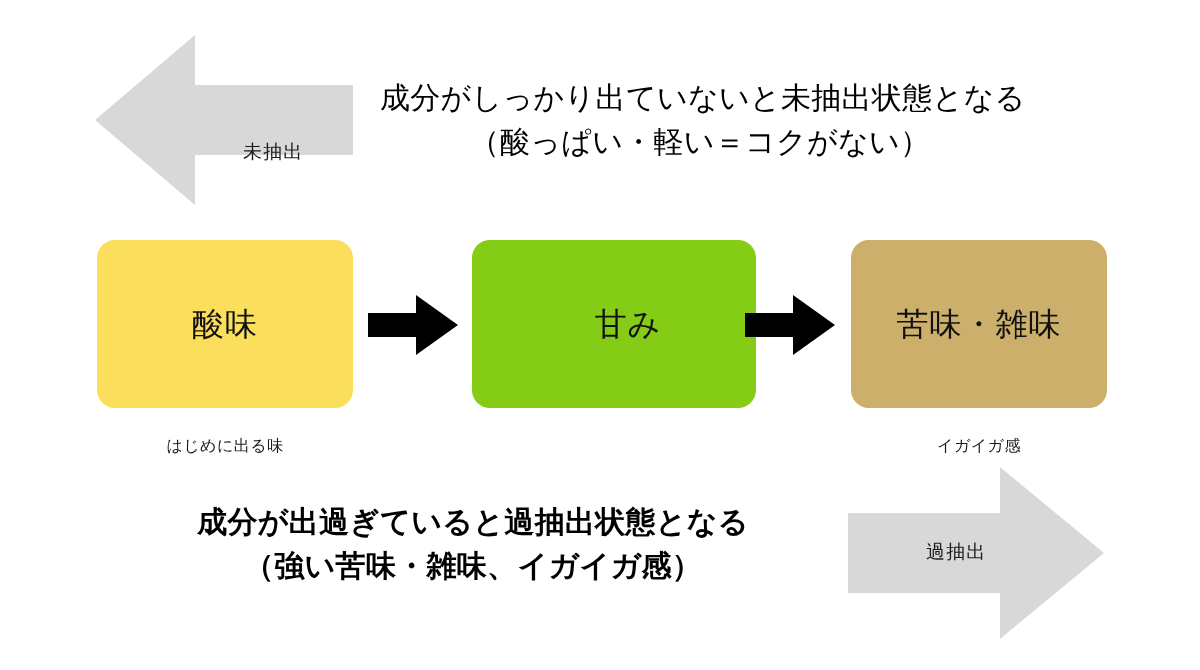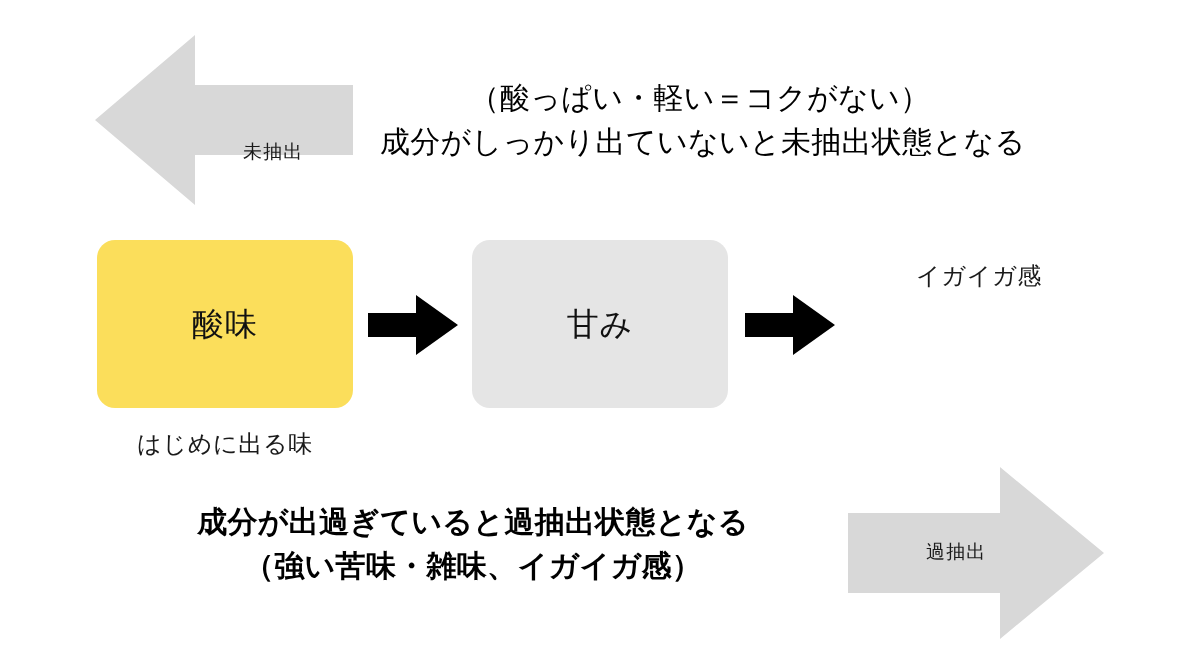--- a/index.html
+++ b/index.html
@@ -105,23 +105,23 @@
     align-items: center;
     justify-content: center;
   }
   .flavor-box-label {
     font-size: 32px;
     line-height: 1;
     letter-spacing: 0.03em;
     color: #111111;
   }
   .flavor-caption {
-    margin-top: 22px;
+    margin-top: 28px;
     text-align: center;
-    font-size: 24px;
+    font-size: 16px;
     line-height: 1.2;
     letter-spacing: 0.03em;
     color: #1a1a1a;
     min-height: 22px;
   }
 
   #flavor-cell-0 { left: 97px; }
   #flavor-cell-1 { left: 472px; }
   #flavor-cell-2 { left: 851px; }
 
@@ -142,53 +142,56 @@
 <div id="stage">
 
   <div class="gray-arrow" id="arrow-under-extraction">
     <svg viewBox="0 0 258 176" preserveAspectRatio="none">
       <polygon points="0,88 100,3 100,53 258,53 258,123 100,123 100,173" fill="#d8d8d8"></polygon>
     </svg>
     <span class="gray-arrow-label">未抽出</span>
   </div>
 
   <div class="caption-block" id="top-caption">
+    <span class="caption-line">成分がしっかり出ていないと未抽出状態となる</span>
     <span class="caption-line">（酸っぱい・軽い＝コクがない）</span>
-    <span class="caption-line">成分がしっかり出ていないと未抽出状態となる</span>
   </div>
 
   <div id="flow-row">
 
     <div class="flavor-cell" id="flavor-cell-0">
       <div class="flavor-box" id="flavor-box-0" style="background-color: rgb(251, 222, 91);">
         <span class="flavor-box-label">酸味</span>
       </div>
       <div class="flavor-caption">はじめに出る味</div>
     </div>
 
     <div class="step-arrow" id="step-arrow-0">
       <svg viewBox="0 0 90 60" preserveAspectRatio="none">
         <polygon points="0,18 48,18 48,0 90,30 48,60 48,42 0,42" fill="#000000"></polygon>
       </svg>
     </div>
 
     <div class="flavor-cell" id="flavor-cell-1">
-      <div class="flavor-box" id="flavor-box-1" style="background-color: #e5e5e5;">
+      <div class="flavor-box" id="flavor-box-1" style="background-color: #84cc16; padding-left: 28px;">
         <span class="flavor-box-label">甘み</span>
       </div>
       <div class="flavor-caption"></div>
     </div>
 
     <div class="step-arrow" id="step-arrow-1">
       <svg viewBox="0 0 90 60" preserveAspectRatio="none">
         <polygon points="0,18 48,18 48,0 90,30 48,60 48,42 0,42" fill="#000000"></polygon>
       </svg>
     </div>
 
     <div class="flavor-cell" id="flavor-cell-2">
+      <div class="flavor-box" id="flavor-box-2" style="background-color: rgb(203, 175, 107);">
+        <span class="flavor-box-label">苦味・雑味</span>
+      </div>
       <div class="flavor-caption">イガイガ感</div>
     </div>
 
   </div>
 
   <div class="caption-block" id="bottom-caption">
     <span class="caption-line">成分が出過ぎていると過抽出状態となる</span>
     <span class="caption-line">（強い苦味・雑味、イガイガ感）</span>
   </div>
 

